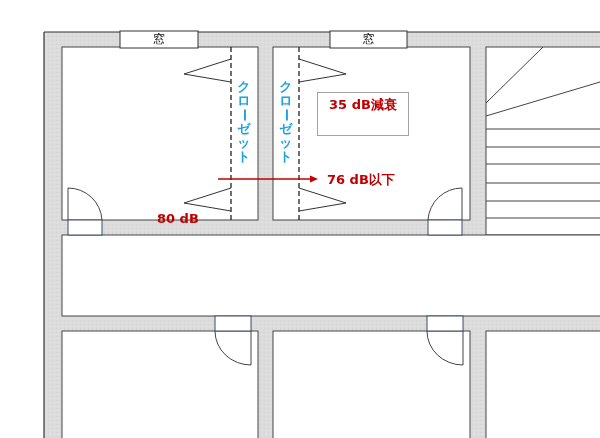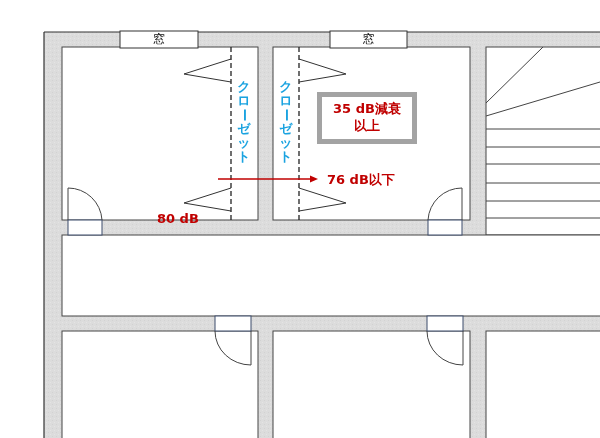--- a/index.html
+++ b/index.html
@@ -2,21 +2,21 @@
 <html><head>
 <meta charset="utf-8">
 <style>
   html, body { margin: 0; padding: 0; background: #ffffff; }
   body { width: 600px; height: 438px; overflow: hidden; position: relative; font-family: "DejaVu Sans", sans-serif; }
   #stage { position: absolute; left: 0; top: 0; width: 600px; height: 438px; }
   .lbl { position: absolute; white-space: nowrap; }
   .win-label { font-size: 12px; color: #111; text-align: center; line-height: 15px; }
   .closet { position: absolute; color: #1aa3e0; font-size: 13px; font-weight: bold; line-height: 14px; width: 16px; text-align: center; }
   .red { color: #c00000; font-weight: bold; font-size: 13px; }
-  .box { position: absolute; border: 5px solid #a3a3a3; background: #fff; color: #c00000; font-weight: bold; font-size: 13px; text-align: center; line-height: 17px; }
+  .box { position: absolute; border: 1px solid #a3a3a3; background: #fff; color: #c00000; font-weight: bold; font-size: 13px; text-align: center; line-height: 17px; }
 </style>
 </head>
 <body>
 
 <div id="stage">
 <svg width="600" height="438" viewBox="0 0 600 438" xmlns="http://www.w3.org/2000/svg">
   <defs>
     <pattern id="wallpat" width="4" height="4" patternUnits="userSpaceOnUse">
       <rect width="4" height="4" fill="#dcdcdc"></rect>
       <rect x="0" y="0" width="1" height="1" fill="#d2d2d2"></rect>
@@ -116,15 +116,14 @@
   <div>ッ</div>
   <div>ト</div>
 </div>
 
 
 <div class="lbl red" style="left:157px; top:171px;margin-top:40px;">80 dB</div>
 <div class="lbl red" style="left:327px; top:171px;">76 dB以下</div>
 
 <div class="box" style="left:317px; top:92px; width:90px; height:42px;">
   <div style="margin-top:3px;">35 dB減衰</div>
-  <div>以上</div>
 </div>
 </div>
 
 </body></html>

